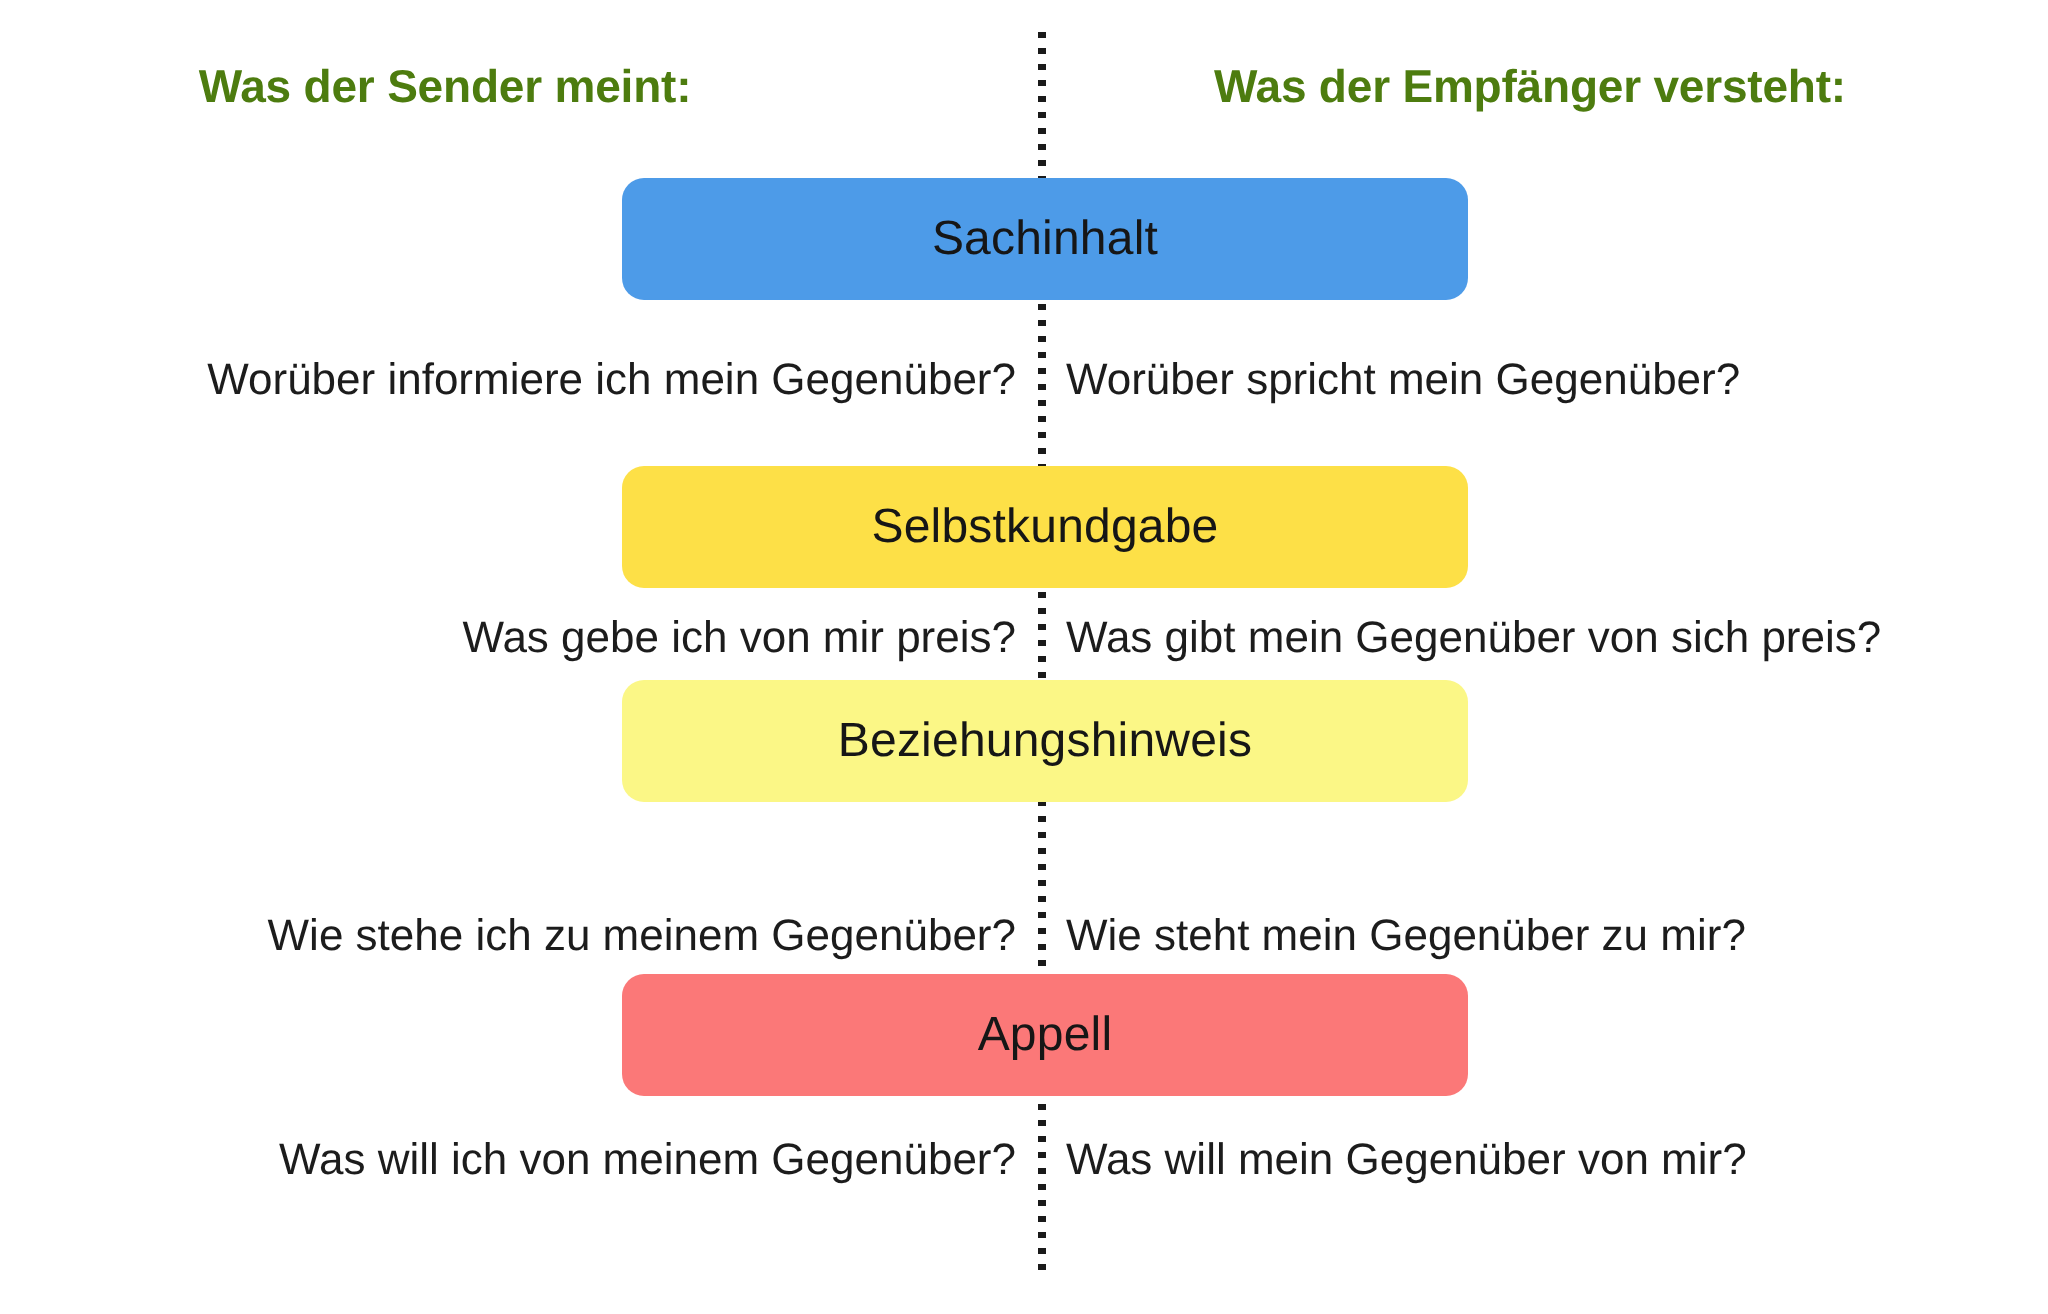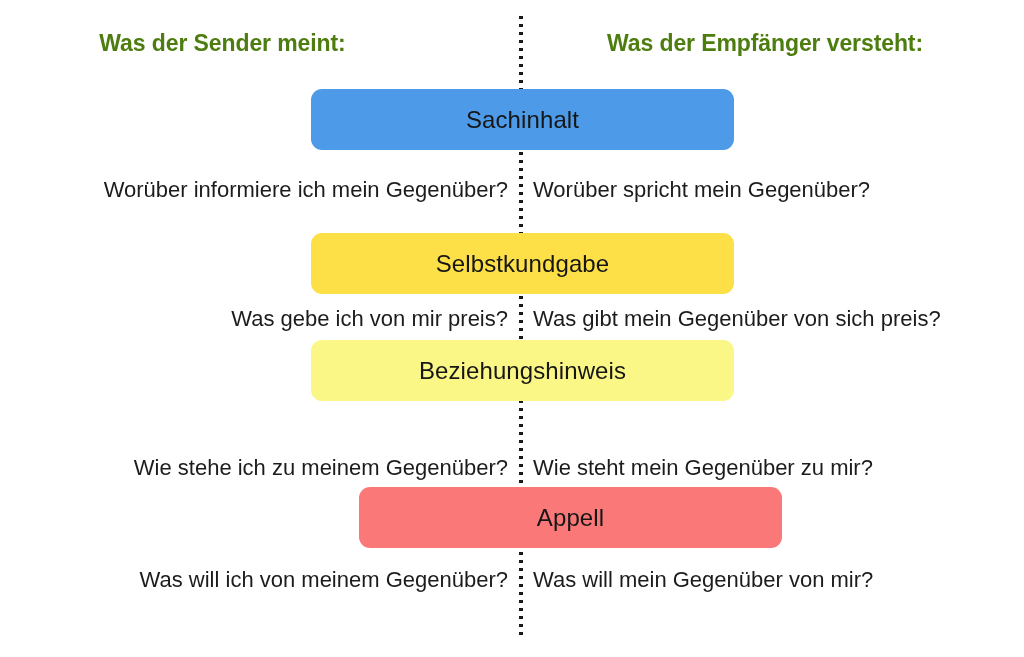--- a/index.html
+++ b/index.html
@@ -85,21 +85,21 @@
     font-size: 24px;
     color: #161616;
     line-height: 1;
     white-space: nowrap;
     letter-spacing: 0.1px;
   }
 
   .bar-1 { top: 89px;  }
   .bar-2 { top: 233px; }
   .bar-3 { top: 340px; }
-  .bar-4 { top: 487px; margin-left: 48px; }
+  .bar-4 { top: 487px; }
 
   
   .caption-row {
     position: absolute;
     left: 0;
     width: 1024px;
     height: 34px;
     z-index: 3;
   }
   .caption {

